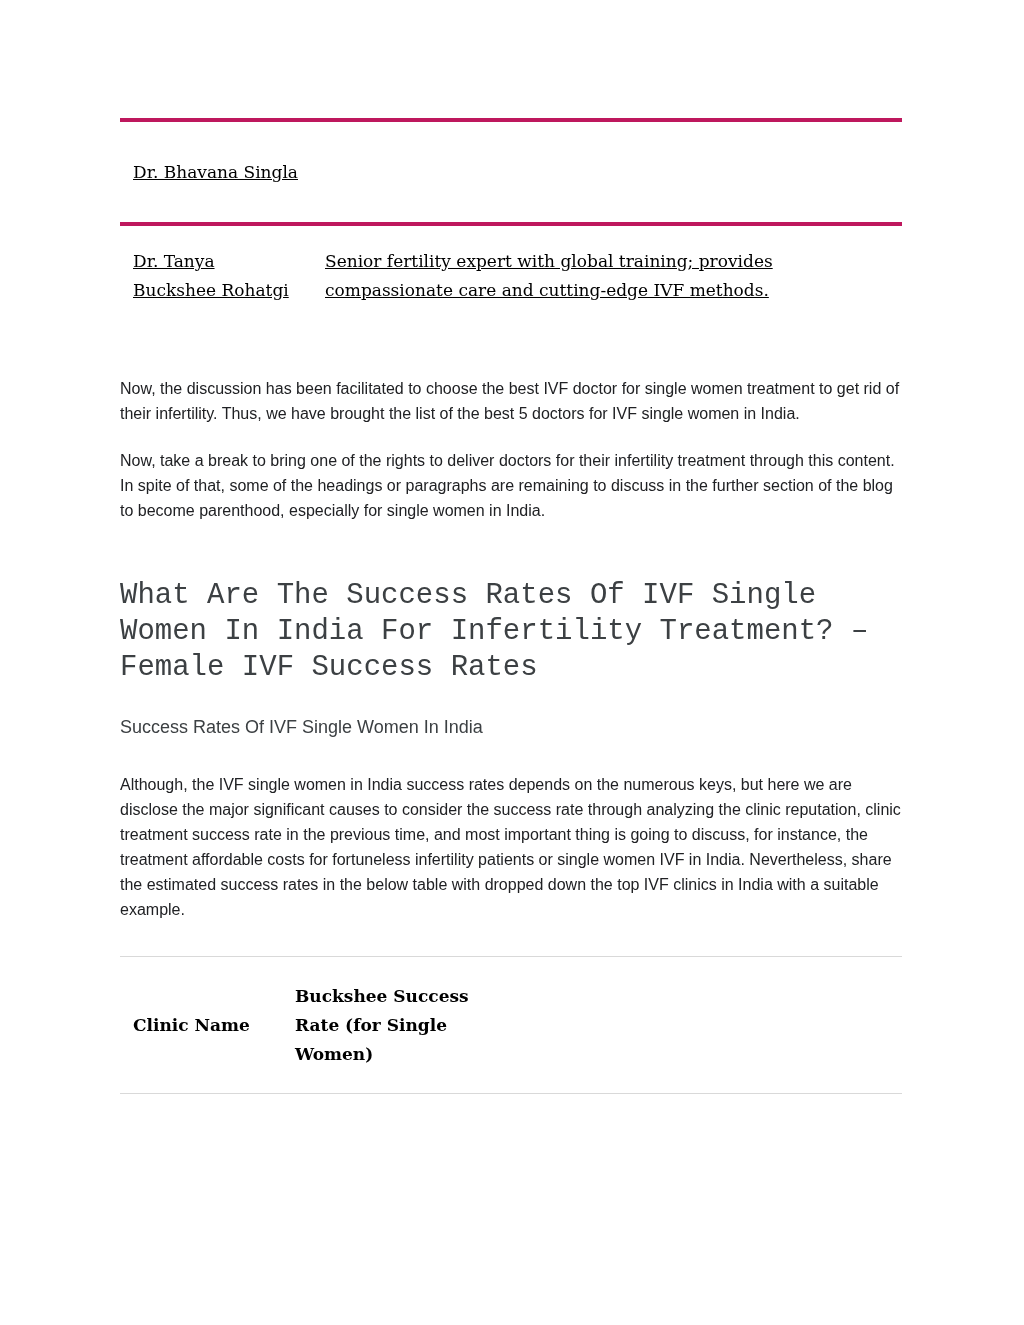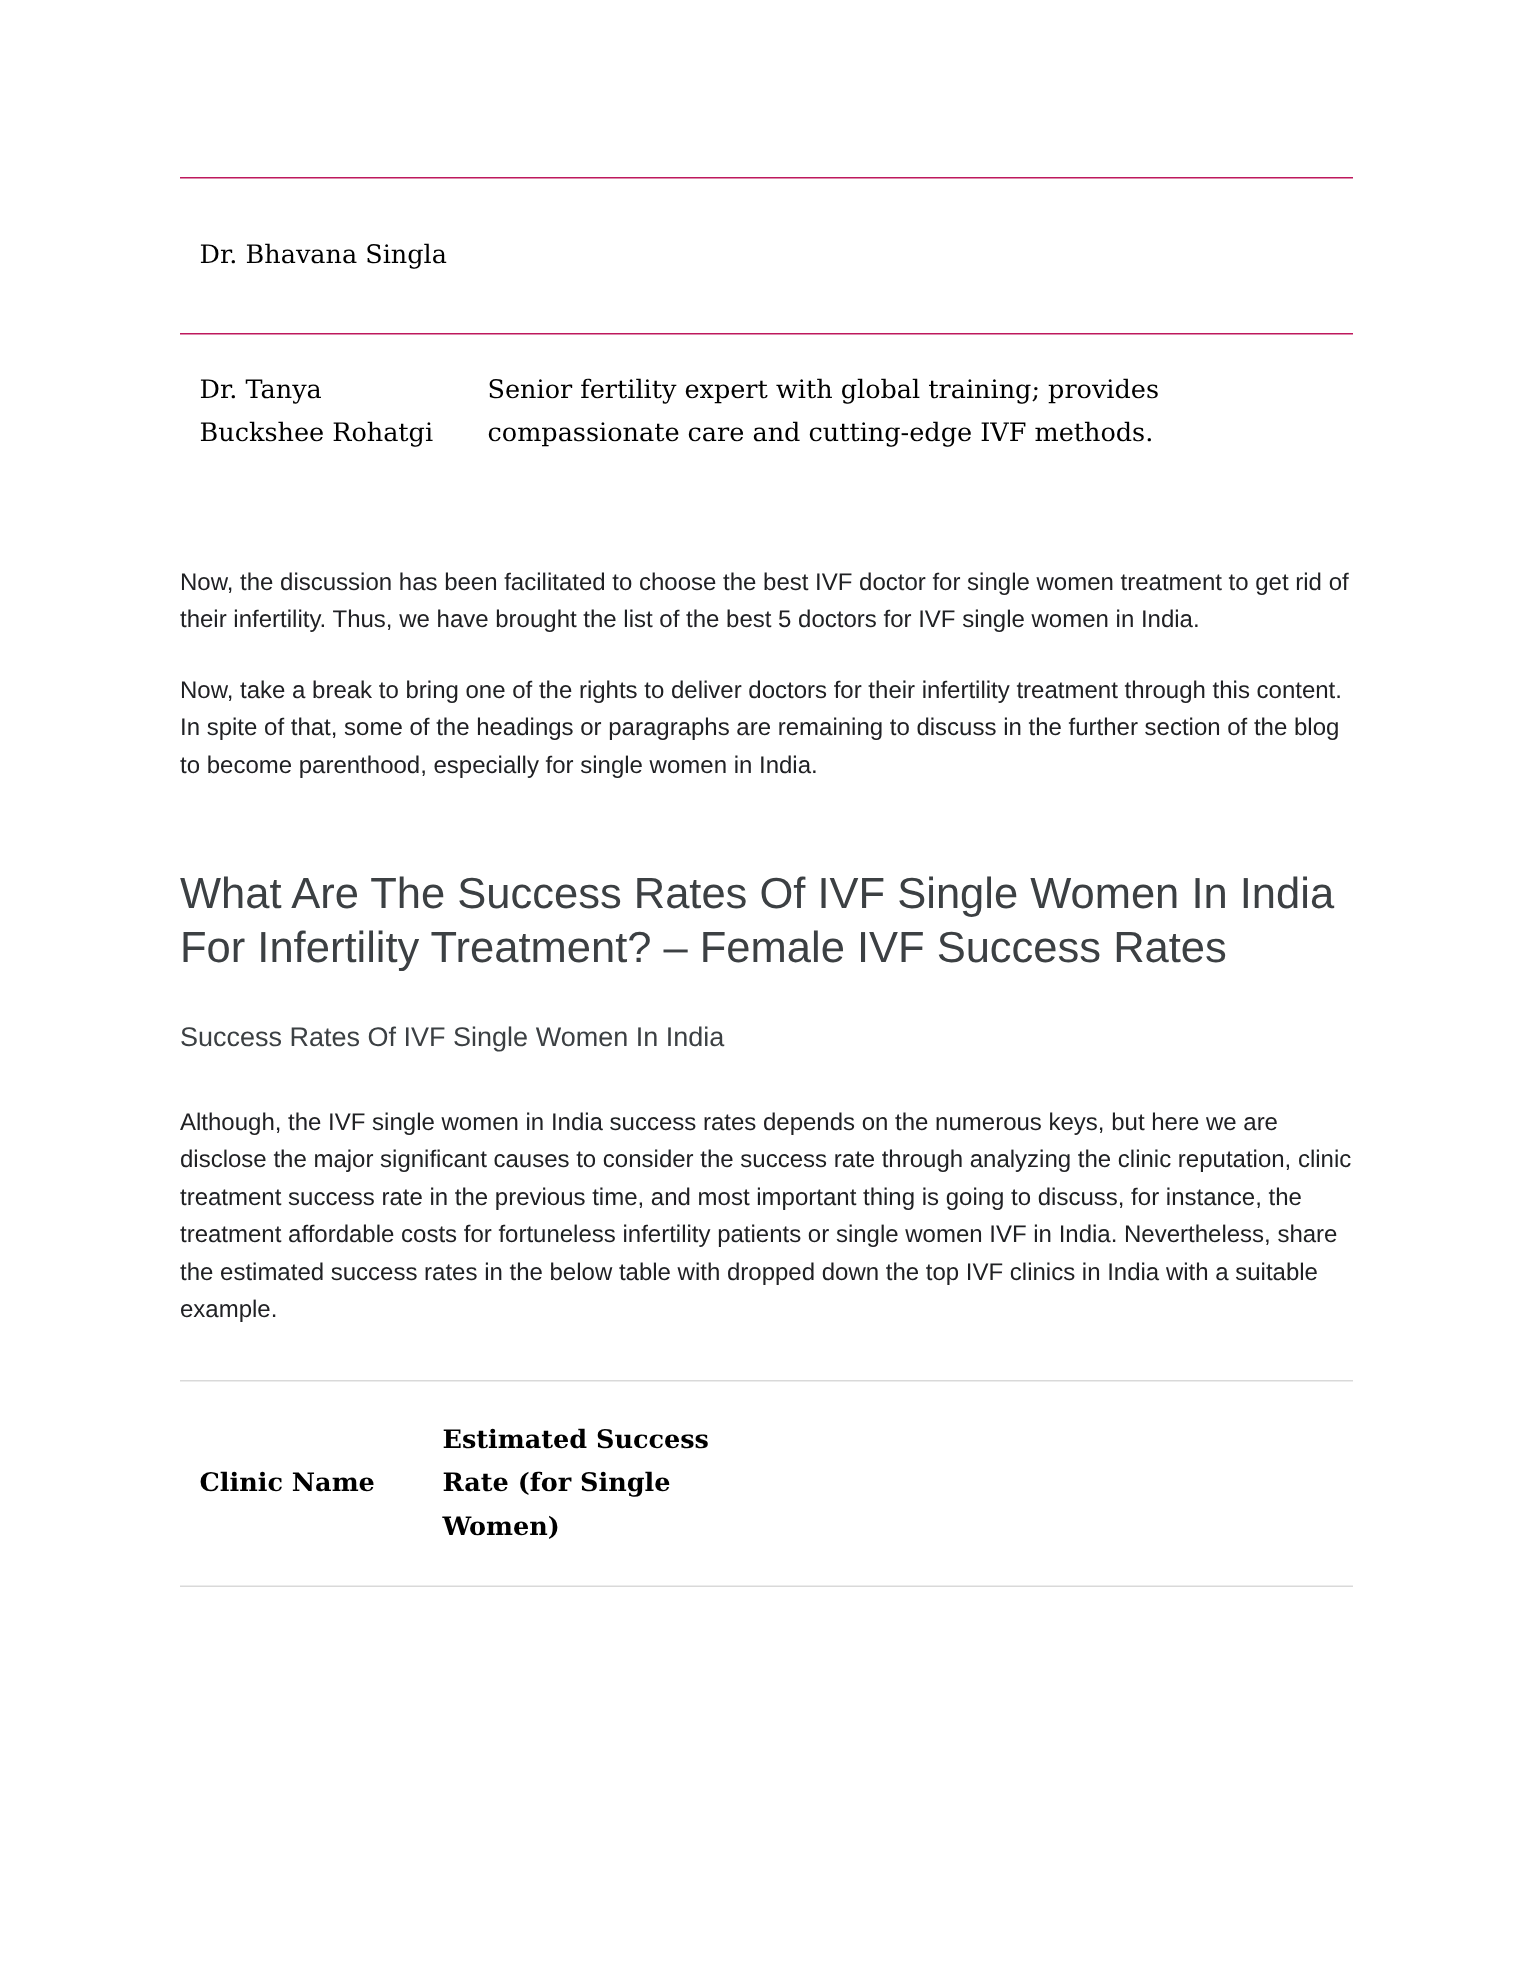--- a/index.html
+++ b/index.html
@@ -22,24 +22,25 @@
   .doc-table {
     font-family: "DejaVu Serif", "Liberation Serif", serif;
     font-size: 17px;
     line-height: 29px;
     color: #000000;
   }
   .doctors-table { margin-top: 118px; }
   .doc-row {
     display: grid;
     grid-template-columns: 192px 1fr;
-    border-top: 1px solid #be185d;
+    border-top: 4px solid #be185d;
     align-items: center;
     min-height: 104px;
     padding: 14px 0;
+    text-decoration: underline;
   }
   .doc-cell { padding-left: 13px; padding-right: 14px; }
   .doc-cell.name { font-weight: normal; }
 
   
   .para {
     font-size: 16px;
     line-height: 25px;
     color: #202124;
     margin: 0;
@@ -48,20 +49,21 @@
   .p2 { margin-top: 22px; }
   .p3 { margin-top: 31px; }
 
   
   .h2 {
     margin: 55px 0 0 0;
     font-size: 29px;
     line-height: 36px;
     font-weight: normal;
     color: #3c4043;
+    font-family: Liberation Mono, monospace;
   }
   .h3 {
     margin: 27px 0 0 0;
     font-size: 18px;
     line-height: 28px;
     font-weight: normal;
     color: #3c4043;
   }
 
   
@@ -99,17 +101,17 @@
 
   <h2 class="h2">What Are The Success Rates Of IVF Single Women In India For Infertility Treatment? – Female IVF Success Rates</h2>
 
   <h3 class="h3">Success Rates Of IVF Single Women In India</h3>
 
   <p class="para p3">Although, the IVF single women in India success rates depends on the numerous keys, but here we are disclose the major significant causes to consider the success rate through analyzing the clinic reputation, clinic treatment success rate in the previous time, and most important thing is going to discuss, for instance, the treatment affordable costs for fortuneless infertility patients or single women IVF in India. Nevertheless, share the estimated success rates in the below table with dropped down the top IVF clinics in India with a suitable example.</p>
 
   <div class="doc-table clinics-table">
     <div class="clinics-header-row">
       <div class="clinics-header-cell">Clinic Name</div>
-      <div class="clinics-header-cell">Estimated Success Rate (for Single Women)</div>
+      <div class="clinics-header-cell">Buckshee Success Rate (for Single Women)</div>
     </div>
   </div>
 
 </div>
 
 </body></html>

